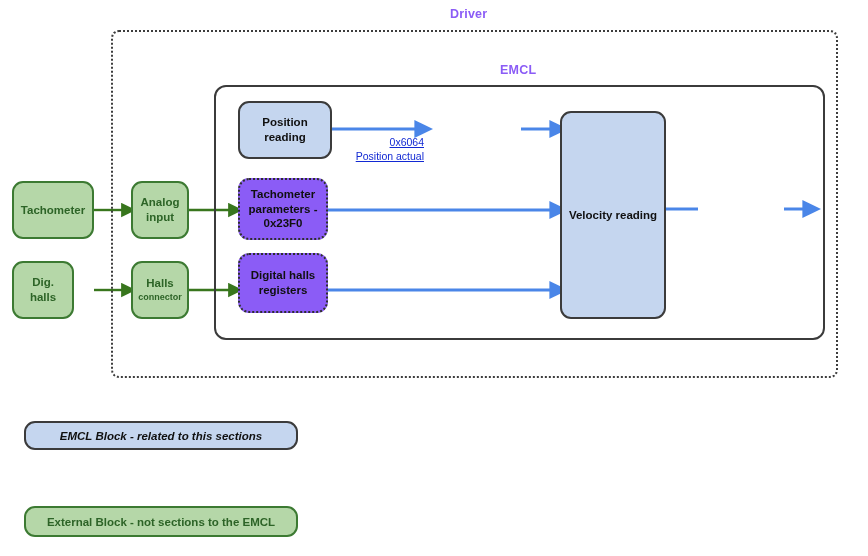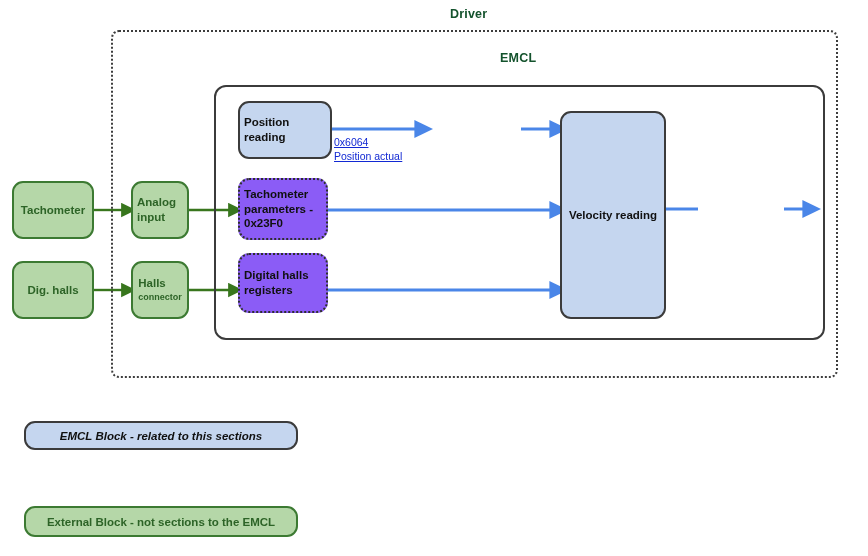--- a/index.html
+++ b/index.html
@@ -43,35 +43,35 @@
   #emcl-box {
     left: 214px; top: 85px;
     width: 611px; height: 255px;
     border: 2.5px solid #3b3b3b;
     border-radius: 12px;
   }
   .container-title {
     position: absolute;
     font-size: 12.5px;
     font-weight: bold;
-    color: #14532d;
+    color: #8b5cf6;
     white-space: nowrap;
     letter-spacing: .2px;
   }
   #driver-title { left: 450px; top: 7px; }
-  #emcl-title   { left: 500px; top: 51px; }
+  #emcl-title   { left: 500px; top: 63px; }
 
   
   .node {
     position: absolute;
     box-sizing: border-box;
     display: flex;
     align-items: center;
     justify-content: center;
-    text-align: left;
+    text-align: center;
     border-radius: 11px;
     font-size: 11.5px;
     font-weight: bold;
     line-height: 1.28;
     padding: 2px 4px;
   }
   .node .lbl { display: block; }
 
   
   .blk-emcl-solid {
@@ -87,21 +87,21 @@
   }
   
   .blk-external {
     background: #b5d7a8;
     border: 2.4px solid #3c7a32;
     color: #2d6427;
   }
 
   
   #n-tachometer   { left: 12px;  top: 181px; width: 82px;  height: 58px; }
-  #n-dig-halls    { left: 12px;  top: 261px; width: 82px;  height: 58px; }
+  #n-dig-halls    { left: 12px;  top: 261px; width: 62px;  height: 58px; }
   #n-analog-input { left: 131px; top: 181px; width: 58px;  height: 58px; }
   #n-halls-conn   { left: 131px; top: 261px; width: 58px;  height: 58px; }
 
   #n-position-reading { left: 238px; top: 101px; width: 94px;  height: 58px; }
   #n-tach-params      { left: 238px; top: 178px; width: 90px;  height: 62px; }
   #n-digital-halls    { left: 238px; top: 253px; width: 90px;  height: 60px; }
   #n-estimated        { left: 425px; top: 110px; width: 96px;  height: 38px; }
   #n-velocity-reading { left: 560px; top: 111px; width: 106px; height: 208px; }
 
   #n-halls-conn .sub {
@@ -125,21 +125,21 @@
     font-weight: bold;
     text-align: center;
   }
   #lg-0 { top: 421px; height: 29px; font-style: italic; }
   #lg-1 { top: 463px; height: 29px; }
   #lg-2 { top: 506px; height: 31px; }
 
   
   .edge-label {
     position: absolute;
-    text-align: left;
+    text-align: right;
     font-size: 10.5px;
     color: #1229d3;
     line-height: 1.3;
     white-space: nowrap;
   }
   .edge-label span {
     display: block;
     text-decoration: underline;
     text-underline-offset: 1px;
   }

